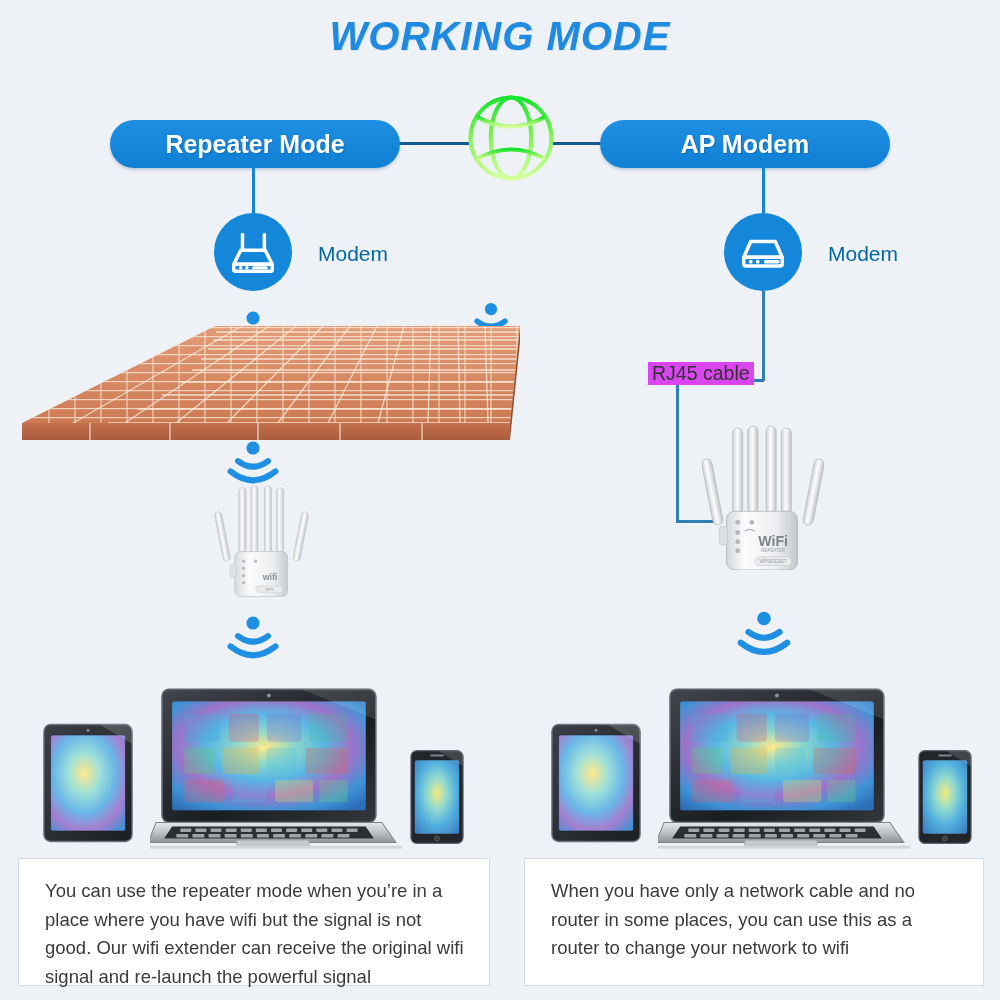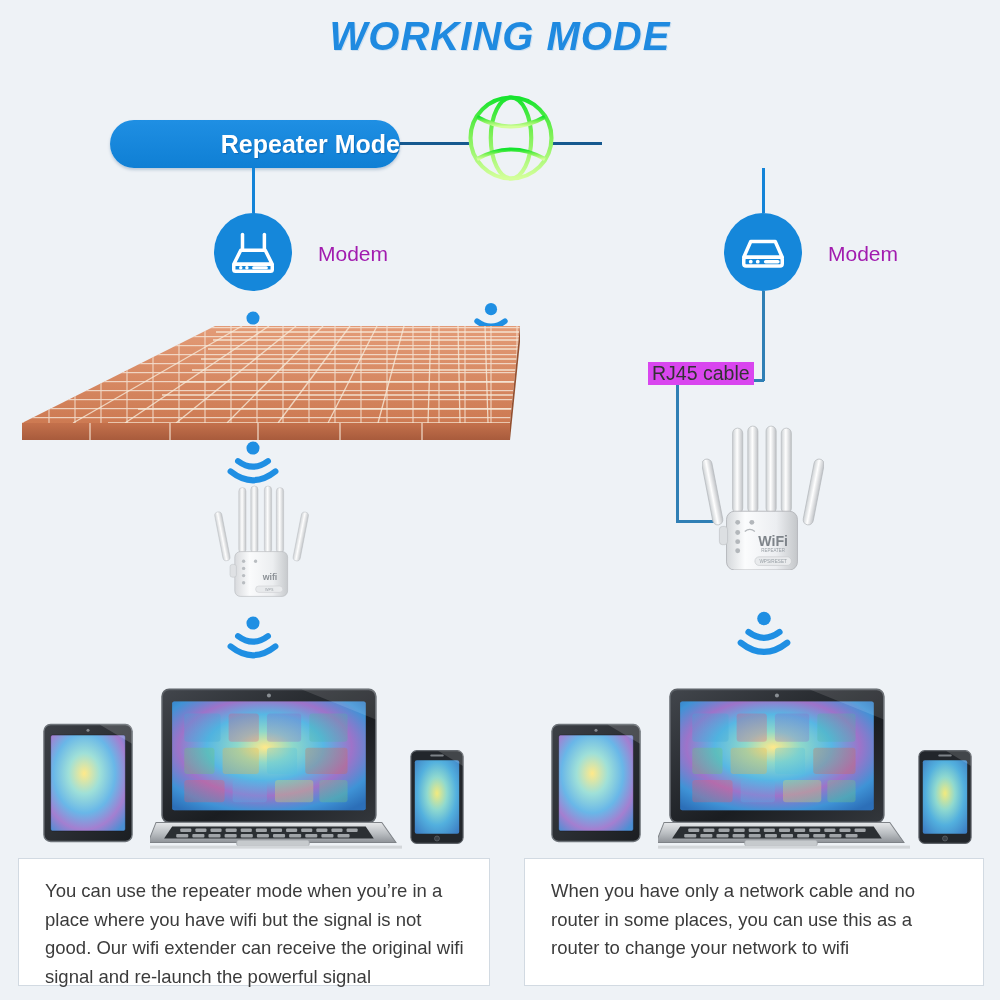--- a/index.html
+++ b/index.html
@@ -27,38 +27,38 @@
     position:absolute;
     height:48px;
     border-radius:24px;
     background:linear-gradient(#1f8fe3,#0f7fd4);
     color:#fff;
     font-size:25px; font-weight:bold;
     display:flex; align-items:center; justify-content:center;
     box-shadow:0 2px 3px rgba(30,80,130,.25);
     text-shadow:1px 1px 1px rgba(0,60,120,.35);
   }
-  #pill-left  { left:110px; top:120px; width:290px;justify-content:flex-end; }
+  #pill-left  { left:110px; top:120px; width:290px; }
   #pill-right { left:600px; top:120px; width:290px; }
 
   
   .hline { position:absolute; height:3px; background:#16598f; }
   .vline { position:absolute; width:3px; background:#1384d8; }
 
   
   .globe { position:absolute; left:465px; top:92px; width:92px; height:92px; }
 
   
   .modem-circle {
     position:absolute; width:78px; height:78px; border-radius:50%;
     background:#1587da;
     display:flex; align-items:center; justify-content:center;
   }
   .modem-label {
-    position:absolute; font-size:21px; color:#a21caf;
+    position:absolute; font-size:21px; color:#0369a1;
   }
 
   
   .wifi-wave { position:absolute; }
 
   
   .wall { position:absolute; left:10px; top:318px; width:520px; height:130px; }
 
   
   .extender { position:absolute; }
@@ -110,20 +110,23 @@
         <line x1="50" y1="6" x2="50" y2="94"></line>
         <line x1="7" y1="50" x2="93" y2="50"></line>
         <path d="M13 27 Q50 48 87 27"></path>
         <path d="M13 73 Q50 52 87 73"></path>
       </g>
     </svg>
   </div>
 
   <div class="pill" id="pill-left">
     <span>Repeater Mode</span>
+  </div>
+  <div class="pill" id="pill-right">
+    <span>AP Modem</span>
   </div>
 
   <div class="vline" style="left:252px; top:168px; height:45px;"></div>
   <div class="vline" style="left:762px; top:168px; height:45px;"></div>
 
   <div class="modem-circle" style="left:214px; top:213px;">
     <svg viewBox="0 0 64 64" width="56" height="56">
       <g stroke="#fff" stroke-width="4" fill="none" stroke-linecap="round" stroke-linejoin="round">
         <line x1="20" y1="12" x2="20" y2="28"></line>
         <line x1="45" y1="12" x2="45" y2="28"></line>

